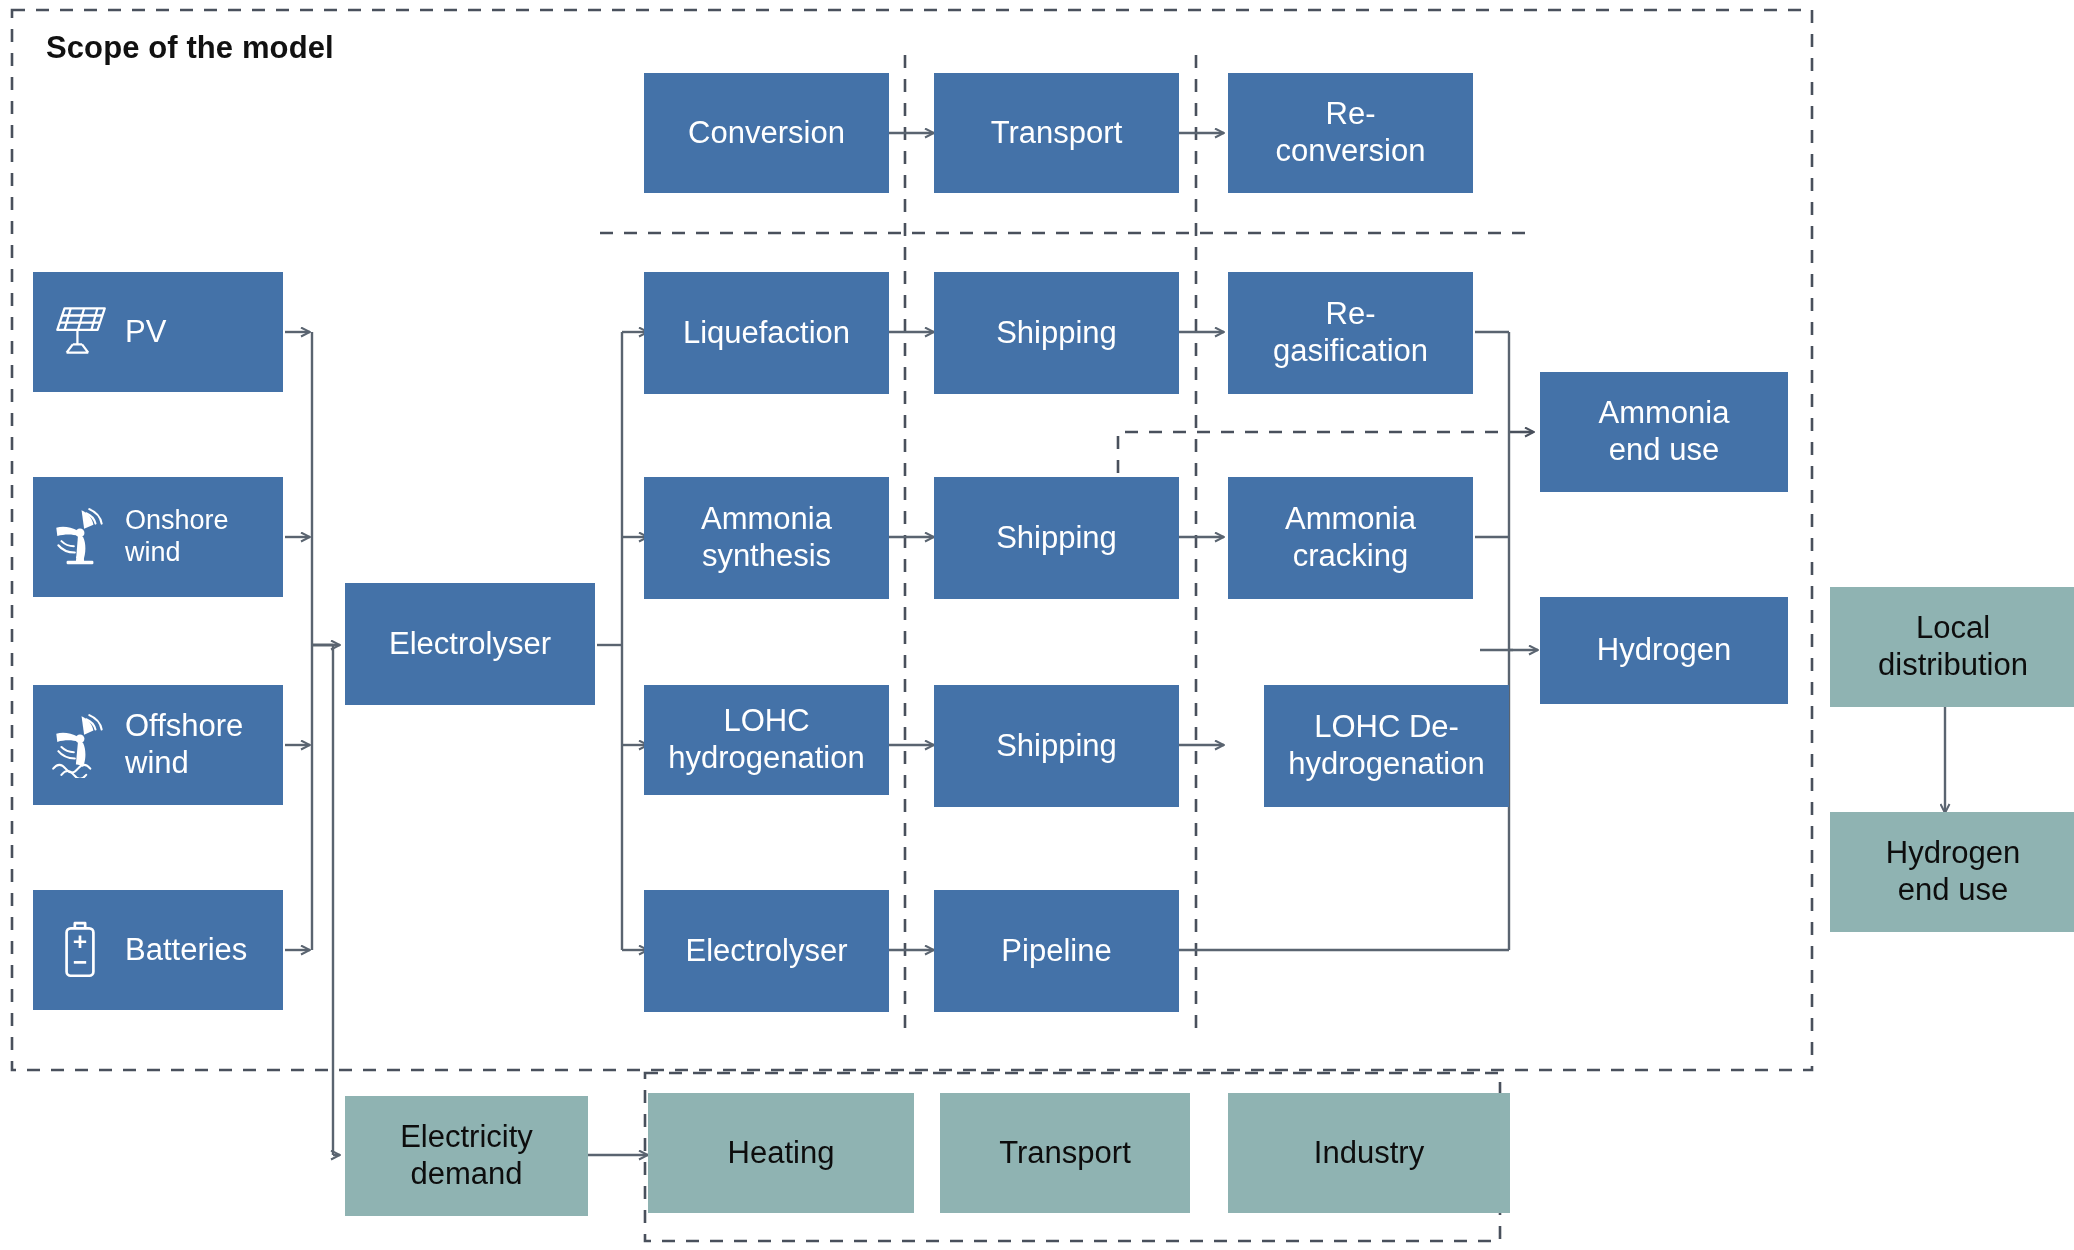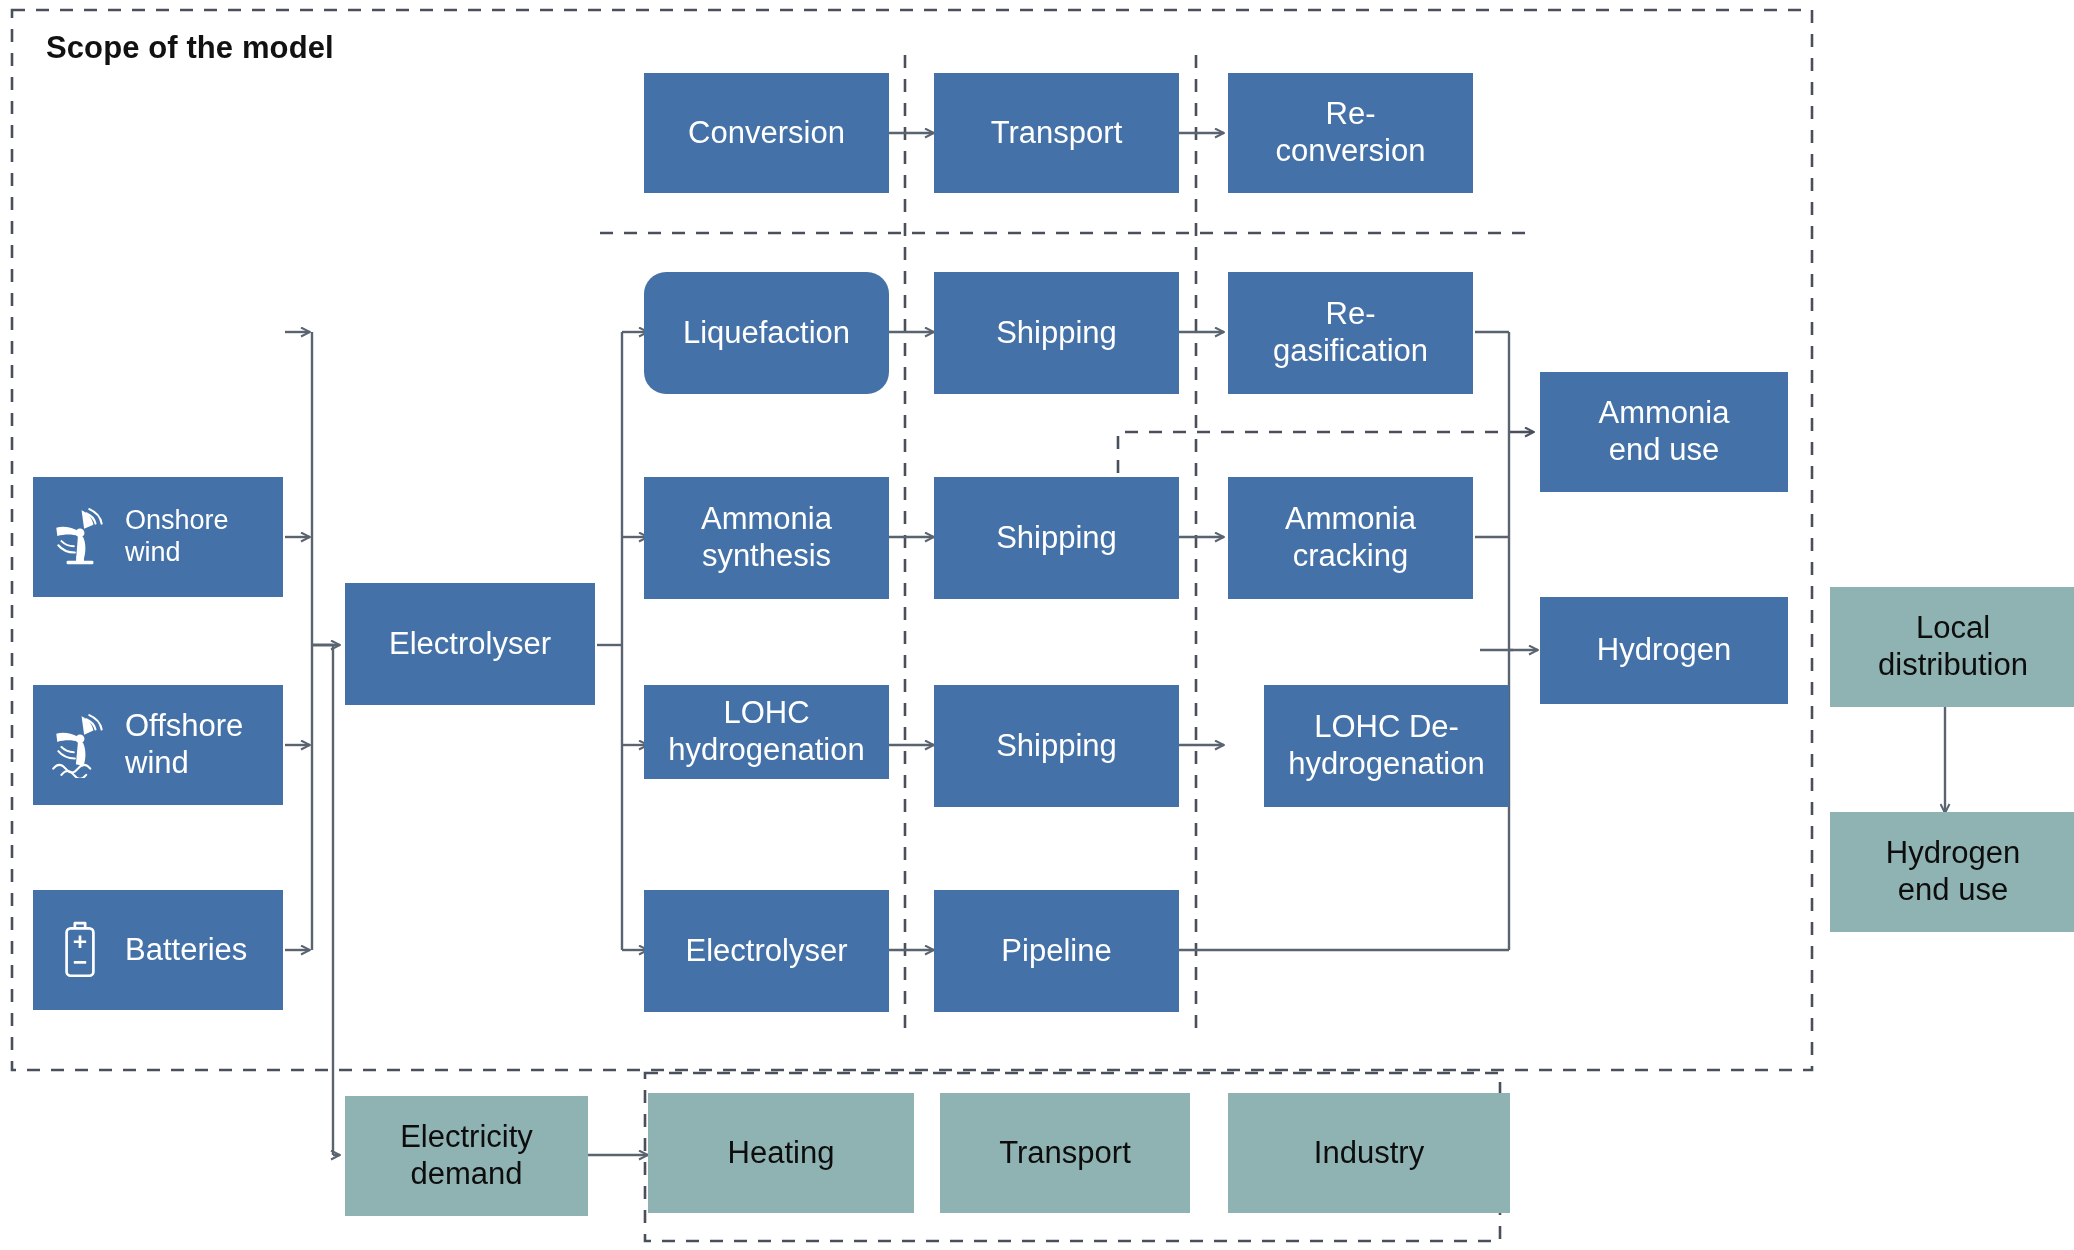--- a/index.html
+++ b/index.html
@@ -95,20 +95,32 @@
     <span class="label">Conversion</span>
   </div>
   <div class="node blue" style="left:934px;top:73px;width:245px;height:120px;font-size:31px;">
     <span class="label">Transport</span>
   </div>
   <div class="node blue" style="left:1228px;top:73px;width:245px;height:120px;font-size:31px;">
     <span class="label">Re-
 conversion</span>
   </div>
 
+  <div class="node blue src" style="left:33px;top:272px;width:250px;height:120px;font-size:31px;">
+    <svg class="ico" viewBox="0 0 64 64">
+      <g fill="none" stroke="#fff" stroke-width="2.2" stroke-linejoin="round">
+        <path d="M10 30 L17 9 L56 9 L49 30 Z"></path>
+        <path d="M23 9 L17 30 M36 9 L30 30 M49 9 L43 30"></path>
+        <path d="M14.7 16 L53.3 16 M12.4 23 L51 23"></path>
+        <path d="M29.5 30 L29.5 44"></path>
+        <path d="M19 52 L40 52 M25 44 L34 44 M25 44 L19 52 M34 44 L40 52"></path>
+      </g>
+    </svg>
+    <span class="label">PV</span>
+  </div>
 
   <div class="node blue src" style="left:33px;top:477px;width:250px;height:120px;font-size:27px;">
     <svg class="ico" viewBox="0 0 64 64">
       <g fill="#fff">
         <path d="M33.5 6 C40 9 44 14 45 20 L36 24 Z"></path>
         <path d="M30 26 C23 22 15 21 9 23 L10 31 C17 29 25 29 30 31 Z"></path>
         <path d="M32 31 C33 39 32 47 28 52 L35 55 C38 48 38 38 35 32 Z"></path>
         <circle cx="32" cy="28" r="4.3"></circle>
         <path d="M30 31 L28 56 L36 56 L34 31 Z"></path>
         <rect x="19" y="55" width="26" height="3.4" rx="1.2"></rect>
@@ -155,21 +167,21 @@
       <g fill="none" stroke="#fff" stroke-width="2.6" stroke-linejoin="round">
         <rect x="19" y="11" width="26" height="46" rx="4"></rect>
         <path d="M27 11 L27 6 L37 6 L37 11"></path>
         <path d="M26 24 L38 24 M32 18 L32 30"></path>
         <path d="M26 44 L38 44"></path>
       </g>
     </svg>
     <span class="label">Batteries</span>
   </div>
 
-  <div class="node blue" style="left:644px;top:272px;width:245px;height:122px;font-size:31px;border-radius:22px;">
+  <div class="node blue" style="left:644px;top:272px;width:245px;height:122px;font-size:31px;">
     <span class="label">Liquefaction</span>
   </div>
   <div class="node blue" style="left:934px;top:272px;width:245px;height:122px;font-size:31px;">
     <span class="label">Shipping</span>
   </div>
   <div class="node blue" style="left:1228px;top:272px;width:245px;height:122px;font-size:31px;">
     <span class="label">Re-
 gasification</span>
   </div>
 
@@ -178,21 +190,21 @@
 synthesis</span>
   </div>
   <div class="node blue" style="left:934px;top:477px;width:245px;height:122px;font-size:31px;">
     <span class="label">Shipping</span>
   </div>
   <div class="node blue" style="left:1228px;top:477px;width:245px;height:122px;font-size:31px;">
     <span class="label">Ammonia
 cracking</span>
   </div>
 
-  <div class="node blue" style="left:644px;top:685px;width:245px;height:94px;font-size:31px;">
+  <div class="node blue" style="left:644px;top:685px;width:245px;height:110px;font-size:31px;">
     <span class="label">LOHC
 hydrogenation</span>
   </div>
   <div class="node blue" style="left:934px;top:685px;width:245px;height:122px;font-size:31px;">
     <span class="label">Shipping</span>
   </div>
   <div class="node blue" style="left:1228px;top:685px;width:245px;height:122px;font-size:31px;margin-left:36px;">
     <span class="label">LOHC De-
 hydrogenation</span>
   </div>

